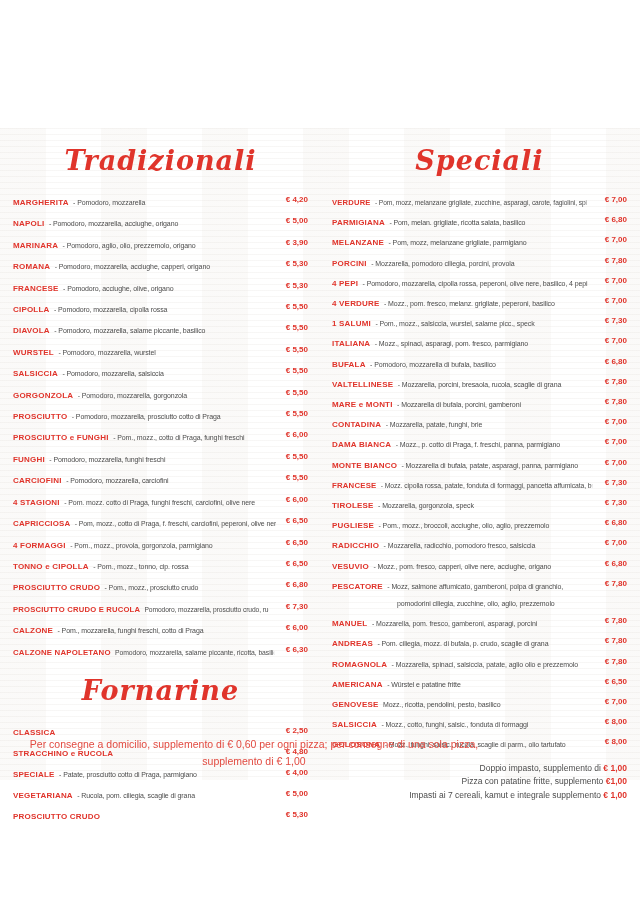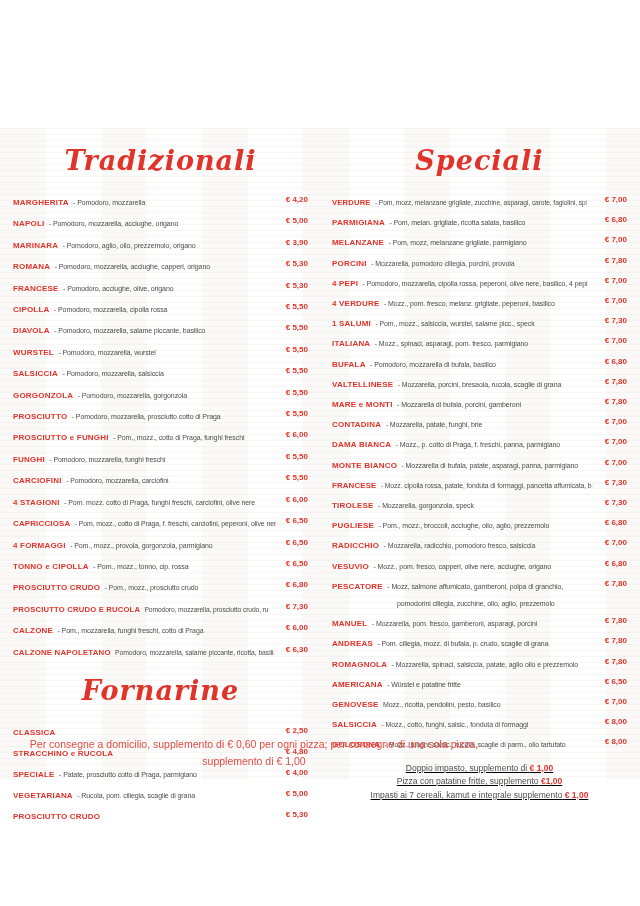--- a/index.html
+++ b/index.html
@@ -29,21 +29,21 @@
   h2.fornarine-title { margin-top:10px; }
   .row { display:flex; align-items:flex-start; justify-content:space-between; }
   .items-left .row  { line-height:18.4px; }
   .items-right .row { line-height:17.2px; }
   .items-fornarine .row { line-height:18.0px;align-items:center; }
   .txt { flex:1 1 auto; min-width:0; white-space:nowrap; overflow:hidden; }
   .name { color:var(--red); font-weight:bold; font-size:8px; letter-spacing:0.2px; }
   .desc { color:var(--gray); font-size:7px; letter-spacing:-0.1px; }
   .desc2 { display:block; padding-left:65px; }
   .price { color:var(--red); font-weight:bold; font-size:8px; margin-left:6px; white-space:nowrap; }
-  .notes { margin-top:8px; text-align:center;text-decoration:underline; }
+  .notes { margin-top:8px; text-align:right; }
   .note { font-size:8.5px; color:var(--gray); line-height:13.5px; }
   .note-price { color:var(--red); font-weight:bold; }
   .footer {
     position:absolute; left:0; top:736px; width:508px; text-align:center;
     color:#e24a40; font-size:10.5px; line-height:17px;
   }
 </style>
 </head>
 <body>
 

